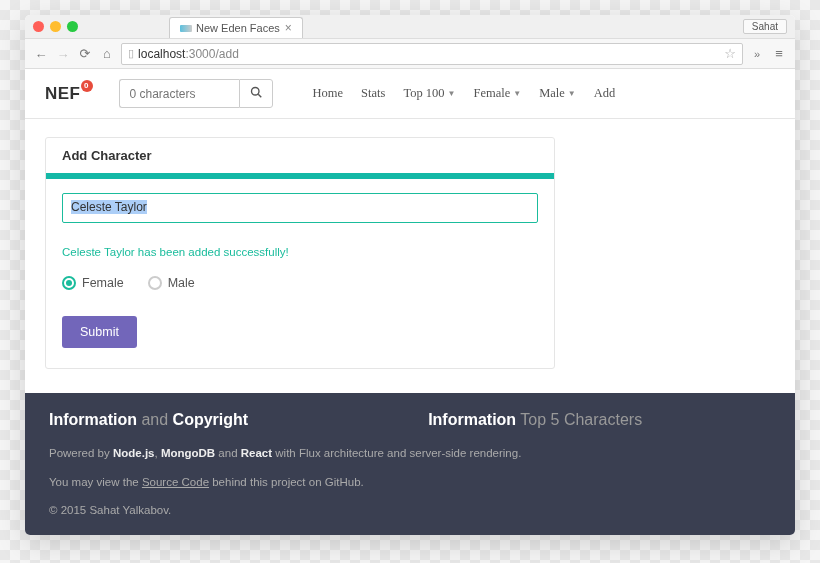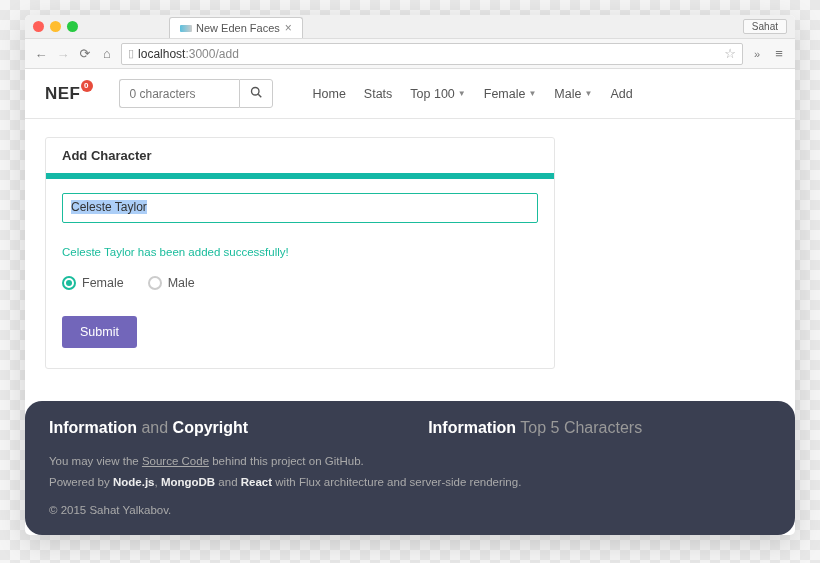--- a/index.html
+++ b/index.html
@@ -137,21 +137,21 @@
     .search-btn {
       border: 1px solid #ccc;
       background: #fff;
       padding: 6px 10px;
       border-radius: 0 3px 3px 0;
       cursor: pointer;
       font-size: 12px;
       color: #555;
     }
     .nav-links { display: flex; gap: 18px; margin-left: 20px; }
-    .nav-link { font-size: 12.5px; color: #555; cursor: pointer; display: flex; align-items: center; gap: 3px; }
+    .nav-link { font-size: 12.5px; color: #555; cursor: pointer; display: flex; align-items: center; gap: 3px; font-family: Liberation Serif, serif; }
     .caret { font-size: 8px; color: #888; }
     
     .main { flex: 1; padding: 18px 20px; background: #fff; }
     .panel {
       border: 1px solid #e5e5e5;
       border-radius: 3px;
       width: 510px;
       background: #fff;
     }
     .panel-heading {
@@ -196,21 +196,20 @@
       font-size: 12.5px;
       border-radius: 3px;
       cursor: pointer;
     }
     
     .footer {
       background: #3a3f51;
       color: #ccc;
       padding: 18px 24px 14px;
       font-size: 11.5px;
-      border-radius: 17px;
     }
     .footer-top { display: flex; gap: 180px; margin-bottom: 14px; }
     .footer-heading { font-size: 16px; color: #fff; }
     .footer-heading .muted { color: #999; font-weight: 400; }
     .footer-text { color: #aaa; line-height: 1.8; }
     .footer-text .strong { color: #eee; font-weight: 600; }
     .footer-text .underline { text-decoration: underline; }
   </style>
 </head>
 <body>
@@ -316,24 +315,24 @@
 
       <div class="footer">
         <div class="footer-top">
           <div class="footer-heading">
             <strong>Information</strong><span class="muted"> and </span><strong>Copyright</strong>
           </div>
           <div class="footer-heading">
             <strong>Information</strong><span class="muted"> Top 5 Characters</span>
           </div>
         </div>
+        <div class="footer-text">
+          <span>Powered by </span><span class="strong">Node.js</span><span>, </span><span class="strong">MongoDB</span><span> and </span><span class="strong">React</span><span> with Flux architecture and server-side rendering.</span>
+        </div>
         <div class="footer-text" style="margin-top:8px">
           <span>You may view the </span><span class="underline">Source Code</span><span> behind this project on GitHub.</span>
-        </div>
-        <div class="footer-text">
-          <span>Powered by </span><span class="strong">Node.js</span><span>, </span><span class="strong">MongoDB</span><span> and </span><span class="strong">React</span><span> with Flux architecture and server-side rendering.</span>
         </div>
         <div class="footer-text" style="margin-top:8px">© 2015 Sahat Yalkabov.</div>
       </div>
 
     </div>
   </div>
 </div>
 
 </body></html>

